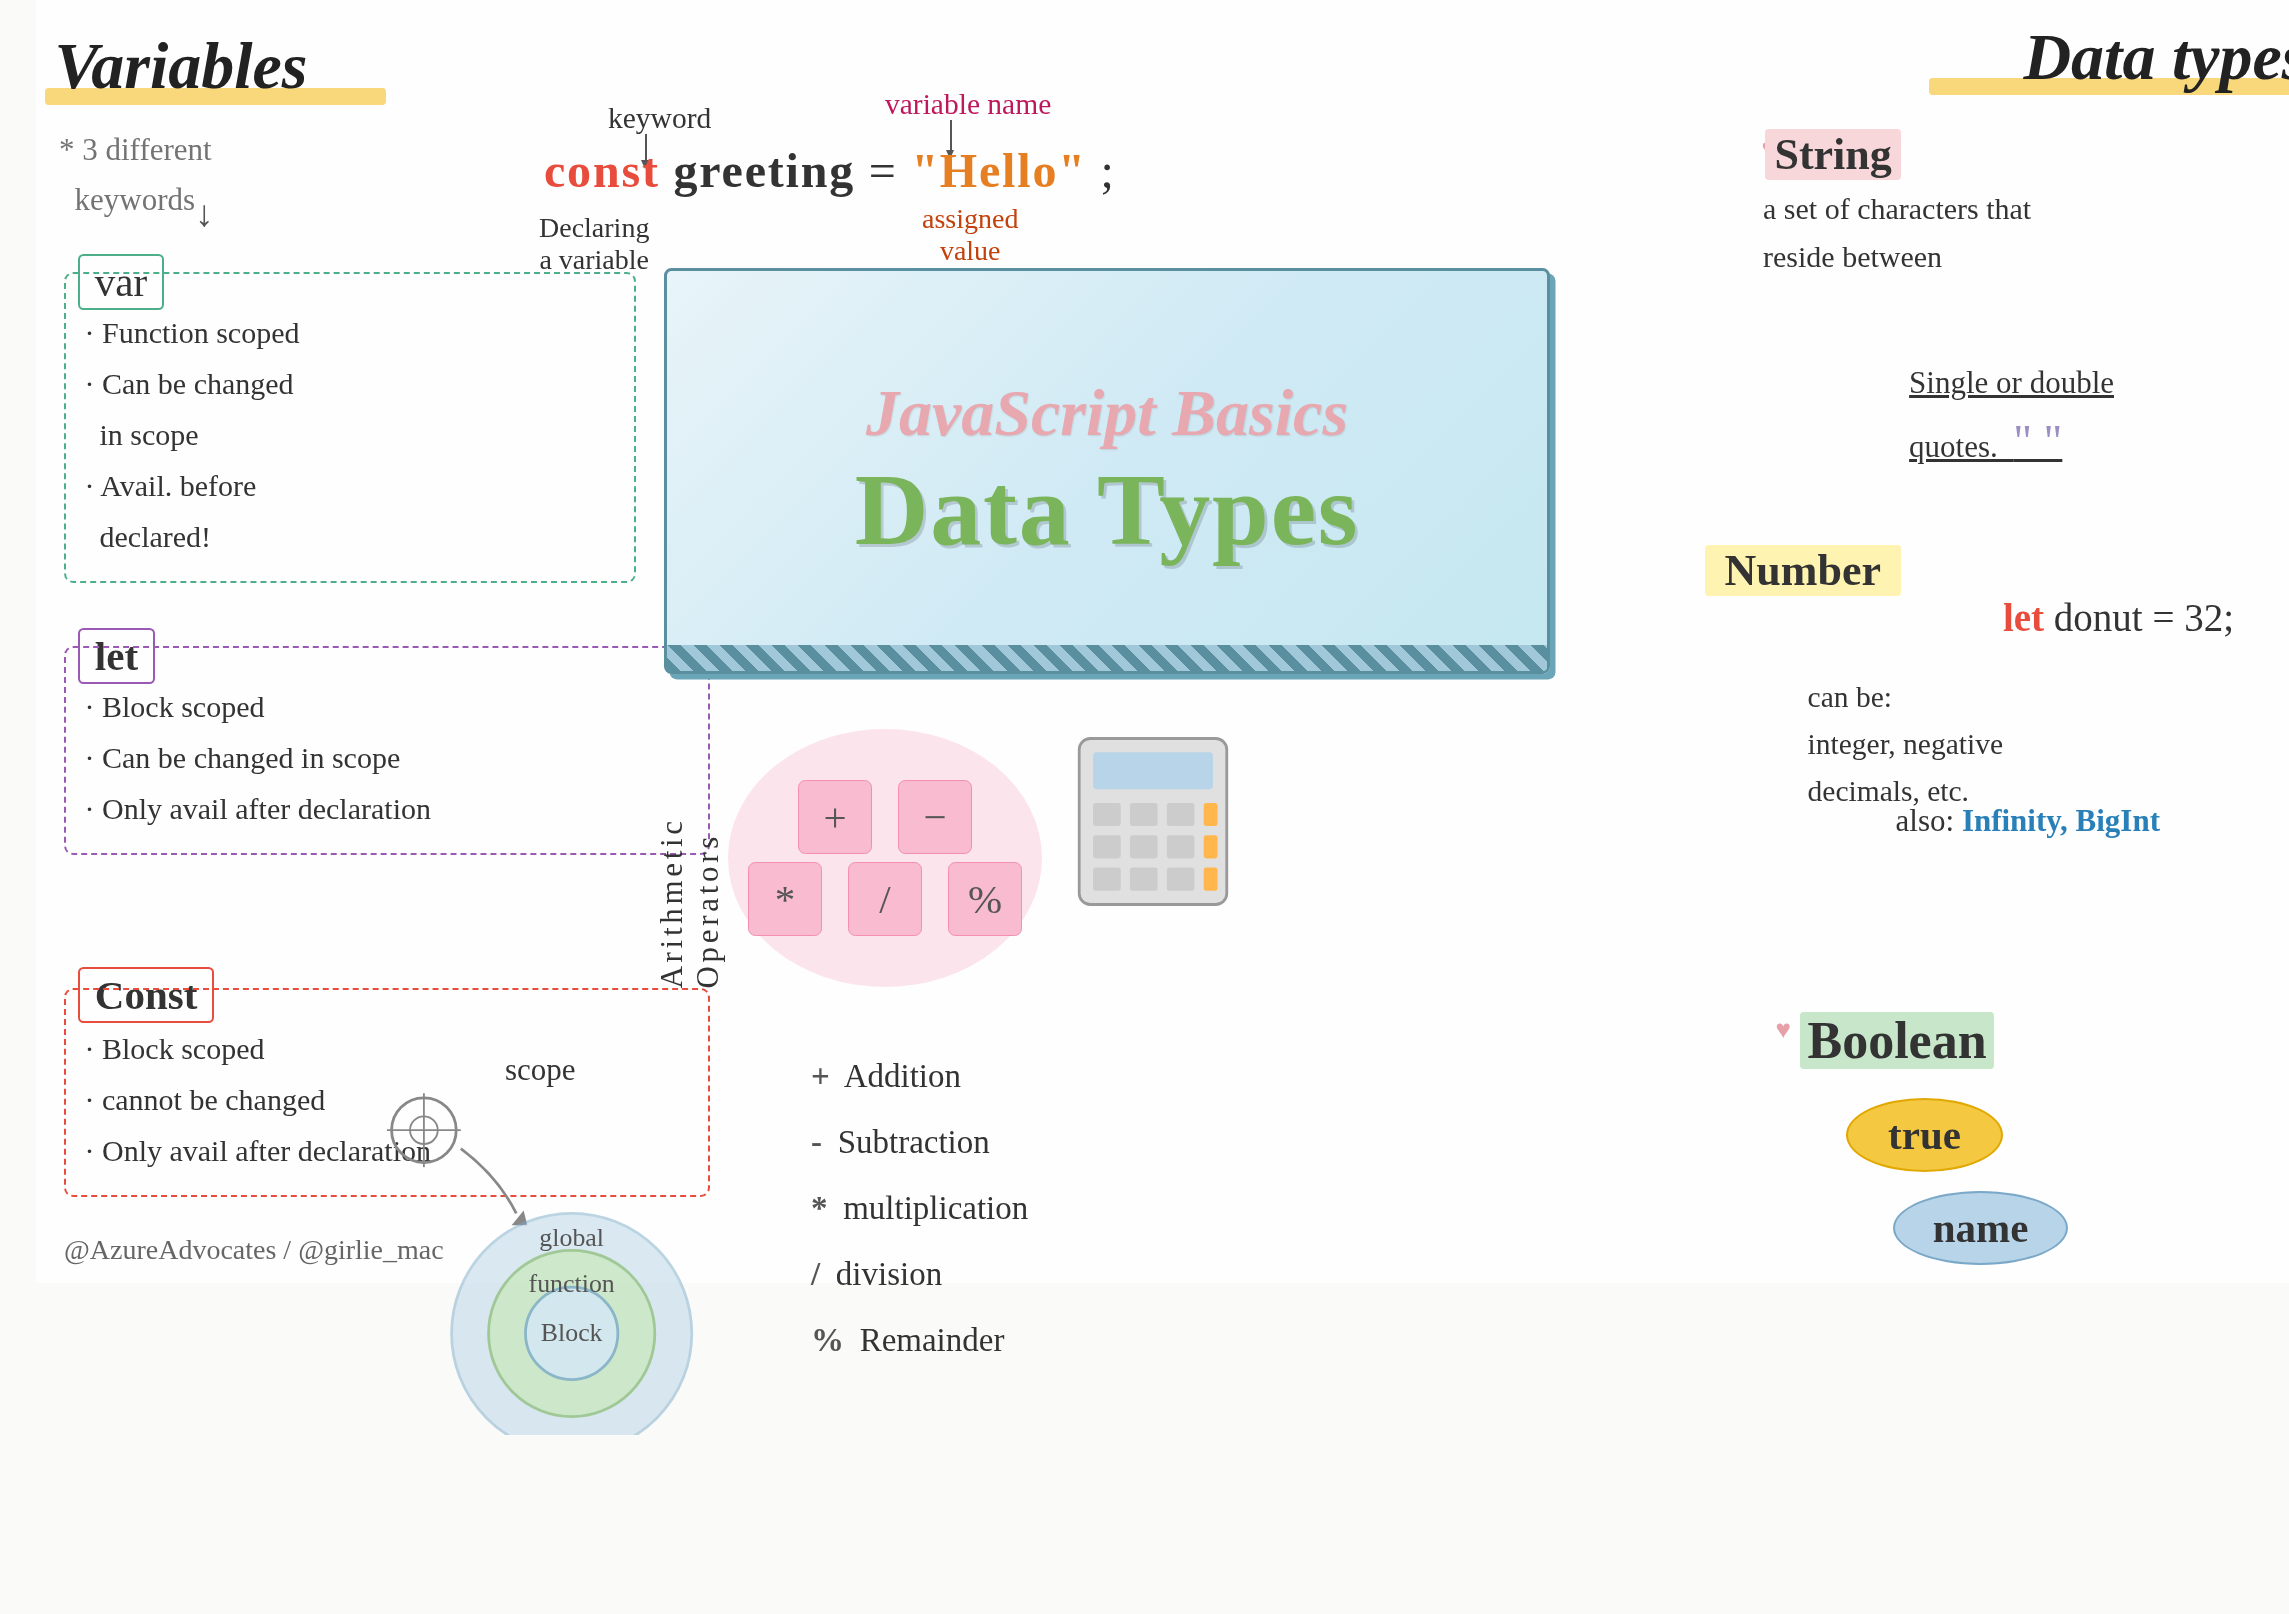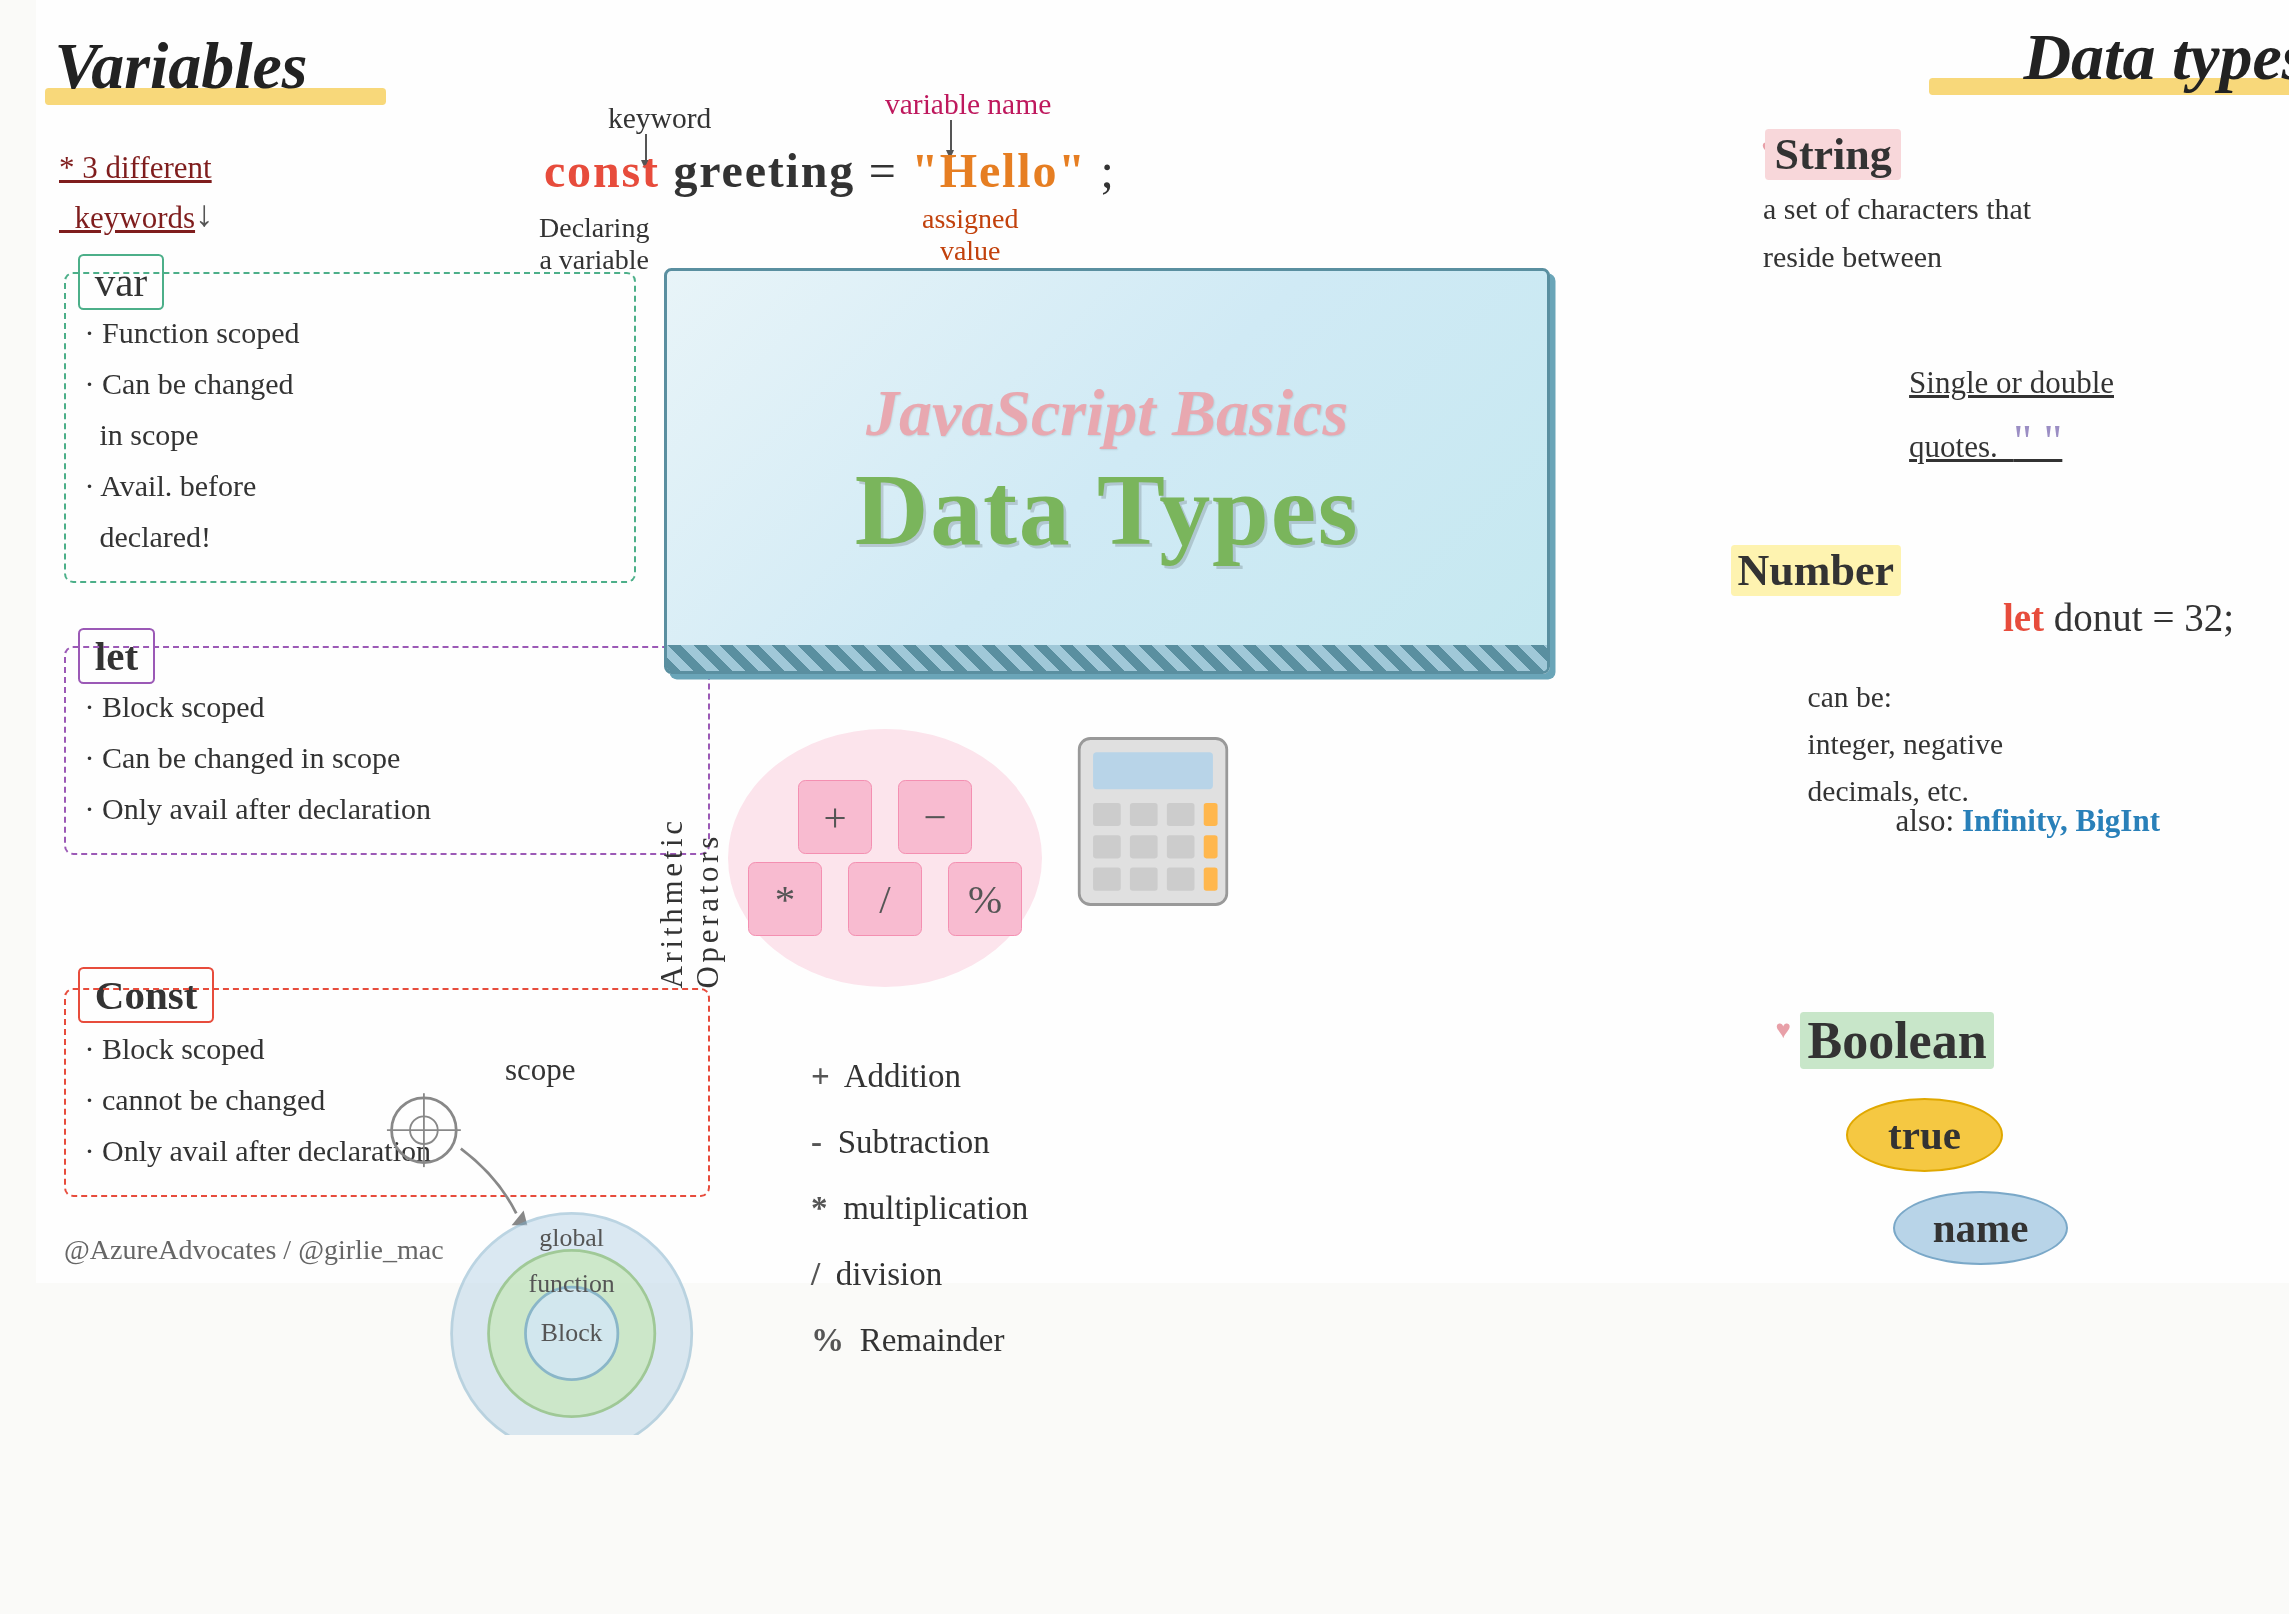--- a/index.html
+++ b/index.html
@@ -329,21 +329,21 @@
       color: #e8a0a8;
     }
     .number-title {
       position: absolute;
       top: 545px;
       right: 425px;
       font-size: 44px;
       font-weight: bold;
       color: #333;
       background: #fef3b0;
-      padding: 0 7px;
+      padding: 0 20px;
       border-radius: 3.7px;
     }
     .number-code {
       position: absolute;
       top: 595px;
       right: 92px;
       font-size: 39px;
       color: #333;
       font-family: Liberation Serif, serif;
     }
@@ -507,26 +507,25 @@
       position: absolute;
       bottom: 16.6px;
       left: 28px;
       font-size: 28px;
       color: #666;
     }
 
     
     .three-kw {
       position: absolute;
-      top: 143px;
+      top: 125px;
       left: 23px;
       font-size: 31px;
-      color: #7f1d1d;
+      color: #737373;
       line-height: 1.6;
-      text-decoration: underline;
     }
     .arrow-down-var {
       position: absolute;
       top: 192px;
       left: 159px;
       font-size: 37px;
       color: #555;
     }
   </style>
 </head>

